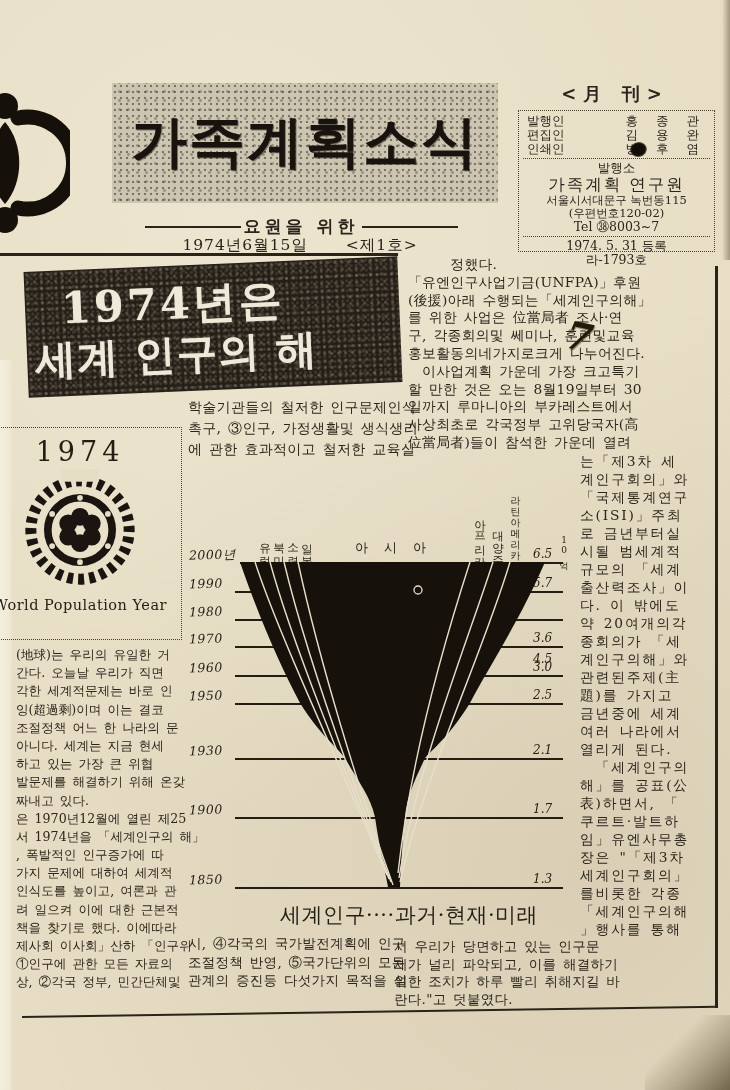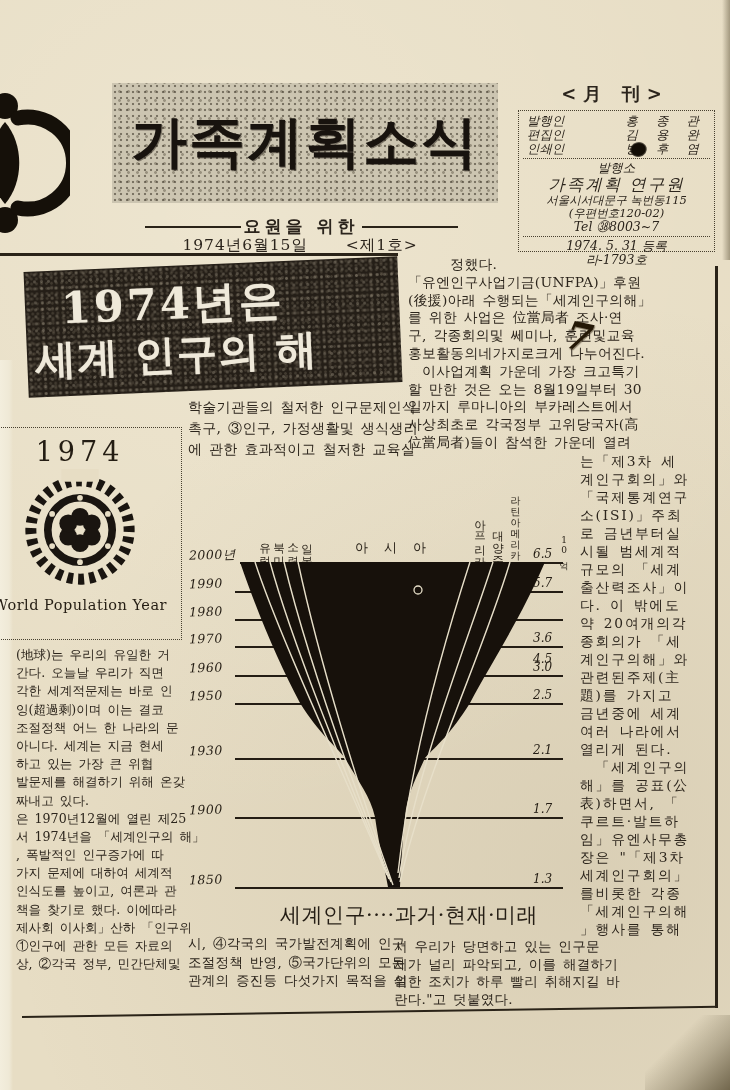--- a/index.html
+++ b/index.html
@@ -13,21 +13,21 @@
   .mottle-light{background-color:#ccc5b1;background-image:
     radial-gradient(rgba(55,48,36,.55) 1px, transparent 1.6px),
     radial-gradient(rgba(90,82,66,.45) 1px, transparent 1.8px);
     background-size:6px 6px,9px 9px;background-position:0 0,3px 4px;}
   .masthead-title{font-weight:bold;font-size:56px;letter-spacing:2px;color:#18130e;
     text-shadow:1px 1px 0 rgba(24,18,10,.45);white-space:nowrap;}
   .tagline{font-size:17px;letter-spacing:4px;font-weight:bold;text-align:center;}
   .hline{background:#2a2318;}
   .dateline{font-size:15.5px;letter-spacing:1px;text-align:center;white-space:nowrap;}
   .monthly{font-size:18px;letter-spacing:7px;font-weight:bold;text-align:center;white-space:nowrap;}
-  .pubbox{border:1.6px dotted #48402f;padding:3px 8px;font-size:12.5px;box-sizing:border-box;font-style:italic;}
+  .pubbox{border:1.6px dotted #48402f;padding:3px 8px;font-size:12.5px;box-sizing:border-box;}
   .pubrow{display:flex;justify-content:space-between;height:14px;line-height:14px;white-space:nowrap;}
   .pubrow .nm{letter-spacing:7px;}
   .pubsep{border-top:1.5px dotted #48402f;margin:2px -4px;height:0;}
   .pubc{text-align:center;white-space:nowrap;}
   
   .mottle-dark{background-color:#241e17;background-image:
     radial-gradient(rgba(196,186,164,.30) 1.1px, transparent 1.9px),
     radial-gradient(rgba(150,140,118,.25) 1px, transparent 1.7px),
     radial-gradient(rgba(110,100,84,.35) 1.3px, transparent 2.1px);
     background-size:7px 7px,5px 5px,11px 11px;}
@@ -183,20 +183,21 @@
       <div class="tline">조절정책 어느 한 나라의 문</div>
       <div class="tline">아니다. 세계는 지금 현세</div>
       <div class="tline">하고 있는 가장 큰 위협</div>
       <div class="tline">발문제를 해결하기 위해 온갖</div>
       <div class="tline">짜내고 있다.</div>
       <div class="tline">은 1970년12월에 열린 제25</div>
       <div class="tline">서 1974년을 「세계인구의 해」</div>
       <div class="tline">, 폭발적인 인구증가에 따</div>
       <div class="tline">가지 문제에 대하여 세계적</div>
       <div class="tline">인식도를 높이고, 여론과 관</div>
+      <div class="tline">려 일으켜 이에 대한 근본적</div>
       <div class="tline">책을 찾기로 했다. 이에따라</div>
       <div class="tline">제사회 이사회」산하 「인구위</div>
       <div class="tline">①인구에 관한 모든 자료의</div>
       <div class="tline">상, ②각국 정부, 민간단체및</div>
     </div>
 
   <div class="abs" id="chart" style="left:185px;top:495px;width:392px;height:445px;">
     <div id="chart-rows" class="abs" style="left:0;top:0;width:392px;height:445px;">
         <div class="ch-line" style="top: 67px; left: 55px; width: 323px;"></div>
         <span class="ch-year" style="top: 52px; left: 4px;">2000년</span>

